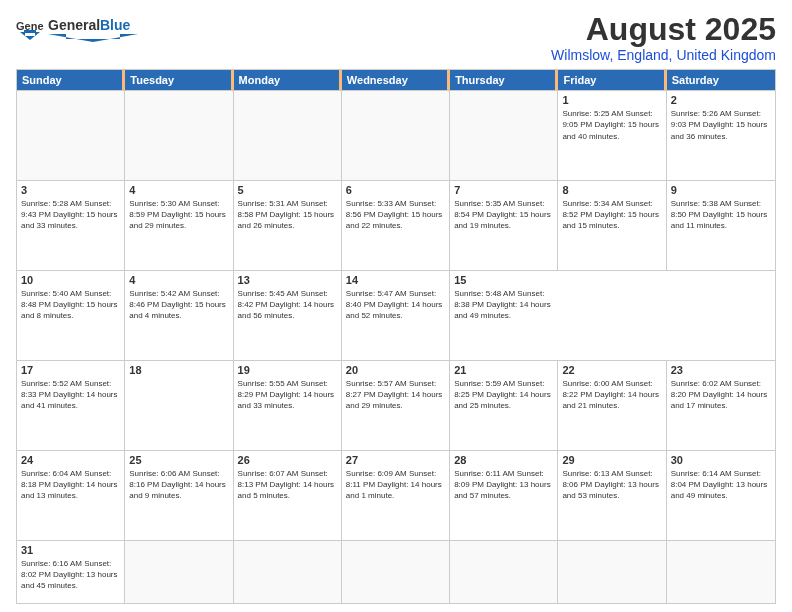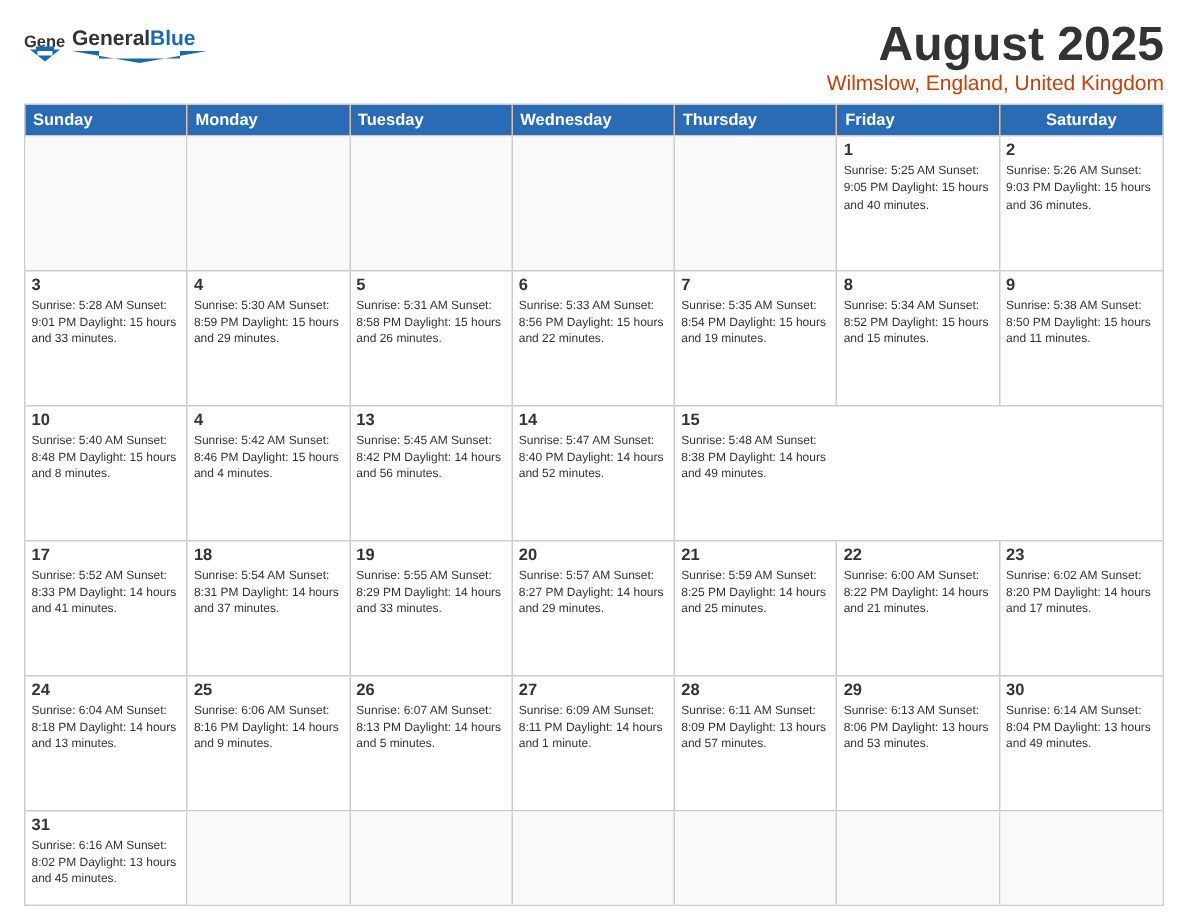--- a/index.html
+++ b/index.html
@@ -37,42 +37,42 @@
     }
     .main-title {
       font-size: 32px;
       font-weight: bold;
       color: #333;
       line-height: 1.1;
       text-align: right;
     }
     .subtitle {
       font-size: 14px;
-      color: #c2410c;
+      color: #1d4ed8;
     }
     .calendar {
       flex: 1;
       display: flex;
       flex-direction: column;
       border: 1px solid #ccc;
     }
     .cal-header-row {
       display: grid;
       grid-template-columns: repeat(7, 1fr);
       background: #2a6bb5;
     }
     .cal-header-cell {
       color: #fff;
       font-size: 11px;
       font-weight: bold;
       padding: 4px 5px;
-      border-right: 1px solid #fdba74;
+      border-right: 3px solid #fdba74;
       text-align: left;
     }
-    .cal-header-cell:last-child { border-right: none; text-align: center; }
+    .cal-header-cell:last-child { border-right: none; }
     .cal-body {
       flex: 1;
       display: flex;
       flex-direction: column;
     }
     .cal-row {
       display: grid;
       grid-template-columns: repeat(7, 1fr);
       flex: 1;
       border-top: 1px solid #ccc;
@@ -124,22 +124,22 @@
     </div>
     <div class="title-block">
       <div class="main-title">August 2025</div>
       <div class="subtitle">Wilmslow, England, United Kingdom</div>
     </div>
   </div>
 
   <div class="calendar">
     <div class="cal-header-row">
       <div class="cal-header-cell">Sunday</div>
+      <div class="cal-header-cell">Tuesday</div>
       <div class="cal-header-cell">Monday</div>
-      <div class="cal-header-cell">Tuesday</div>
       <div class="cal-header-cell">Wednesday</div>
       <div class="cal-header-cell">Thursday</div>
       <div class="cal-header-cell">Friday</div>
       <div class="cal-header-cell">Saturday</div>
     </div>
     <div class="cal-body" id="cal-body">
     <div class="cal-row">
           <div class="cal-cell empty"></div>
           <div class="cal-cell empty"></div>
           <div class="cal-cell empty"></div>
@@ -155,21 +155,21 @@
             <span class="day-number">2</span>
             <div class="cell-info">Sunrise: 5:26 AM
 Sunset: 9:03 PM
 Daylight: 15 hours and 36 minutes.</div>
           </div>
         </div>
         <div class="cal-row">
           <div class="cal-cell">
             <span class="day-number">3</span>
             <div class="cell-info">Sunrise: 5:28 AM
-Sunset: 9:01 PM
+Sunset: 9:43 PM
 Daylight: 15 hours and 33 minutes.</div>
           </div>
           <div class="cal-cell">
             <span class="day-number">4</span>
             <div class="cell-info">Sunrise: 5:30 AM
 Sunset: 8:59 PM
 Daylight: 15 hours and 29 minutes.</div>
           </div>
           <div class="cal-cell">
             <span class="day-number">5</span>
@@ -236,23 +236,20 @@
         </div>
         <div class="cal-row">
           <div class="cal-cell">
             <span class="day-number">17</span>
             <div class="cell-info">Sunrise: 5:52 AM
 Sunset: 8:33 PM
 Daylight: 14 hours and 41 minutes.</div>
           </div>
           <div class="cal-cell">
             <span class="day-number">18</span>
-            <div class="cell-info">Sunrise: 5:54 AM
-Sunset: 8:31 PM
-Daylight: 14 hours and 37 minutes.</div>
           </div>
           <div class="cal-cell">
             <span class="day-number">19</span>
             <div class="cell-info">Sunrise: 5:55 AM
 Sunset: 8:29 PM
 Daylight: 14 hours and 33 minutes.</div>
           </div>
           <div class="cal-cell">
             <span class="day-number">20</span>
             <div class="cell-info">Sunrise: 5:57 AM

